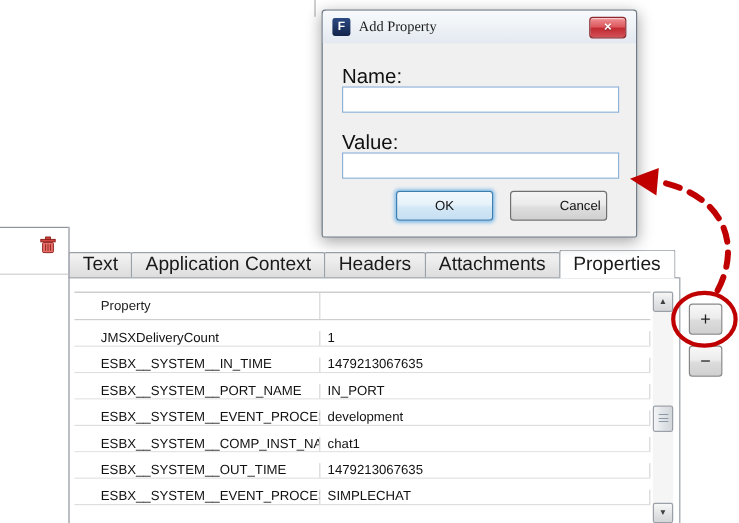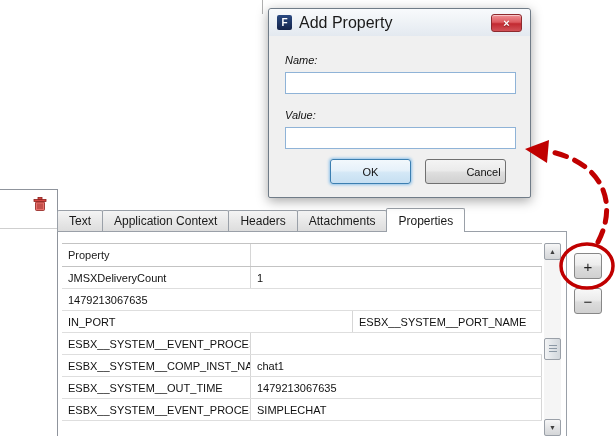--- a/index.html
+++ b/index.html
@@ -14,32 +14,32 @@
   .left-sub-line{ position:absolute; left:0; top:228px; width:57px; height:1px; background:#cfcfcf; }
   .toolbar-icon { position:absolute; left:31px; top:195px; width:18px; height:18px; cursor:pointer; }
 
   
   .tabstrip { position:absolute; left:57px; top:208px; width:509px; height:24px;
               display:flex; align-items:flex-end; }
   .tab { position:relative; z-index:2; height:21px; margin-bottom:1px; margin-right:-1px;
          padding:0 11px; display:flex; align-items:center;
          border:1px solid #9aa0a8; border-bottom:none; border-radius:2px 2px 0 0;
          background:linear-gradient(180deg,#f4f4f4,#e7e7e7 55%,#dddddd);
-         font-size:12px; color:#1a1a1a; cursor:pointer; white-space:nowrap; }
+         font-size:16px; color:#1a1a1a; cursor:pointer; white-space:nowrap; }
   .tab.active { z-index:3; height:24px; margin-bottom:0; background:#fff; }
   .tab-baseline { position:absolute; z-index:1; left:57px; top:231px; width:509px; height:1px; background:#9aa0a8; }
   .panel-right-border { position:absolute; left:566px; top:231px; width:1px; height:205px; background:#9aa0a8; }
 
   
   .ptable { position:absolute; left:62px; top:243px; width:480px; font-size:11px; color:#111; }
   .thead { display:flex; height:24px; border-top:1px solid #c3c3c3; border-bottom:1px solid #c3c3c3; }
   .th { display:flex; align-items:center; padding-left:6px; color:#222; }
-  .trow { display:flex; height:22px; border-bottom:1px solid #dedede; background:#fff; cursor:default; }
+  .trow { display:flex; height:22px; border-bottom:1px solid #dedede; background:#fff; cursor:default;align-items:flex-end; }
   .td { display:flex; align-items:center; padding-left:6px; overflow:hidden; white-space:nowrap; }
-  .c-prop { width:189px; border-right:1px solid #d6d6d6; }
+  .c-prop { width:189px; border-right:1px solid #d6d6d6;margin-left:16px; }
   .c-val  { flex:1; border-right:1px solid #d6d6d6; }
 
   
   .scrollbar { position:absolute; left:544px; top:243px; width:17px; height:193px; background:#f5f5f5; }
   .sb-btn { position:absolute; left:0; width:17px; height:17px; border:1px solid #9aa0a8; border-radius:2px;
             background:linear-gradient(180deg,#f7f7f7,#e2e3e5 55%,#d4d6d8);
             display:flex; align-items:center; justify-content:center; cursor:pointer; }
   .sb-up { top:0; } .sb-down { bottom:0; }
   .sb-arrow { font-size:7px; color:#3f3f3f; line-height:1; }
   .sb-thumb { position:absolute; left:0; top:95px; width:17px; height:22px; border:1px solid #9aa0a8; border-radius:2px;
@@ -61,29 +61,29 @@
             background:#f0f0f0; border:1px solid #707c88; border-radius:3px 3px 2px 2px;
             box-shadow:0 3px 12px rgba(0,0,0,0.35); z-index:10; }
   .titlebar { position:absolute; left:0; top:0; right:0; height:27px;
               background:linear-gradient(180deg,#f8fafc,#eef2f6 50%,#e3e9f0);
               border-radius:3px 3px 0 0; cursor:default; }
   .app-icon { position:absolute; left:8px; top:6px; width:15px; height:15px; border-radius:2px;
               background:linear-gradient(180deg,#2b4a82,#14244a); color:#fff;
               display:flex; align-items:center; justify-content:center;
               font-size:10px; font-weight:bold; }
   .dlg-title { position:absolute; left:30px; top:0; height:27px; display:flex; align-items:center;
-               font-size:16px; color:#1a1a1a; }
+               font-size:12px; color:#1a1a1a;font-family:Liberation Serif, serif; }
   .close-btn { position:absolute; right:8px; top:5px; width:31px; height:18px;
                border:1px solid #8e2a2e; border-radius:3px;
                background:linear-gradient(180deg,#ef9296,#dd5a5f 45%,#c22a31 55%,#d25157);
                display:flex; align-items:center; justify-content:center; cursor:pointer;
                box-shadow:inset 0 1px 0 rgba(255,255,255,0.5); }
   .close-glyph { color:#fff; font-size:11px; font-weight:bold; line-height:1;
                  text-shadow:0 1px 1px rgba(0,0,0,0.35); }
-  .dlg-label { position:absolute; left:16px; font-size:11px; color:#111;font-style:italic; }
+  .dlg-label { position:absolute; left:16px; font-size:17px; color:#111; }
   .lbl-name { top:45px; } .lbl-value { top:100px; }
   .dlg-input { position:absolute; left:16px; width:231px; height:22px;
                border:1px solid #8fb3d7; background:#fff; font-size:11px; padding:0 4px; }
   .inp-name { top:63px; } .inp-value { top:118px; }
   .dlg-btn { position:absolute; top:150px; width:81px; height:25px; font-size:11px; color:#111;
              border-radius:3px; cursor:pointer;
              font-family:"Liberation Sans","DejaVu Sans",sans-serif; }
   .btn-ok { left:61px; border:1px solid #3c7fb1;
             background:linear-gradient(180deg,#f2f8fc,#e6f1fa 45%,#d4e8f6 55%,#c6dff2);
             box-shadow:0 0 3px 1px #8fc2ea; }
@@ -135,28 +135,30 @@
 
   <div class="ptable">
     <div class="thead">
       <div class="th c-prop">Property</div>
     </div>
     <div class="trow">
       <div class="td c-prop">JMSXDeliveryCount</div>
       <div class="td c-val">1</div>
     </div>
     <div class="trow">
+      <div class="td c-prop">ESBX__SYSTEM__IN_TIME</div>
       <div class="td c-val">1479213067635</div>
     </div>
     <div class="trow">
+      <div class="td c-prop">ESBX__SYSTEM__PORT_NAME</div>
       <div class="td c-val">IN_PORT</div>
-      <div class="td c-prop">ESBX__SYSTEM__PORT_NAME</div>
     </div>
     <div class="trow">
       <div class="td c-prop">ESBX__SYSTEM__EVENT_PROCESS...</div>
+      <div class="td c-val">development</div>
     </div>
     <div class="trow">
       <div class="td c-prop">ESBX__SYSTEM__COMP_INST_NA...</div>
       <div class="td c-val">chat1</div>
     </div>
     <div class="trow">
       <div class="td c-prop">ESBX__SYSTEM__OUT_TIME</div>
       <div class="td c-val">1479213067635</div>
     </div>
     <div class="trow">

